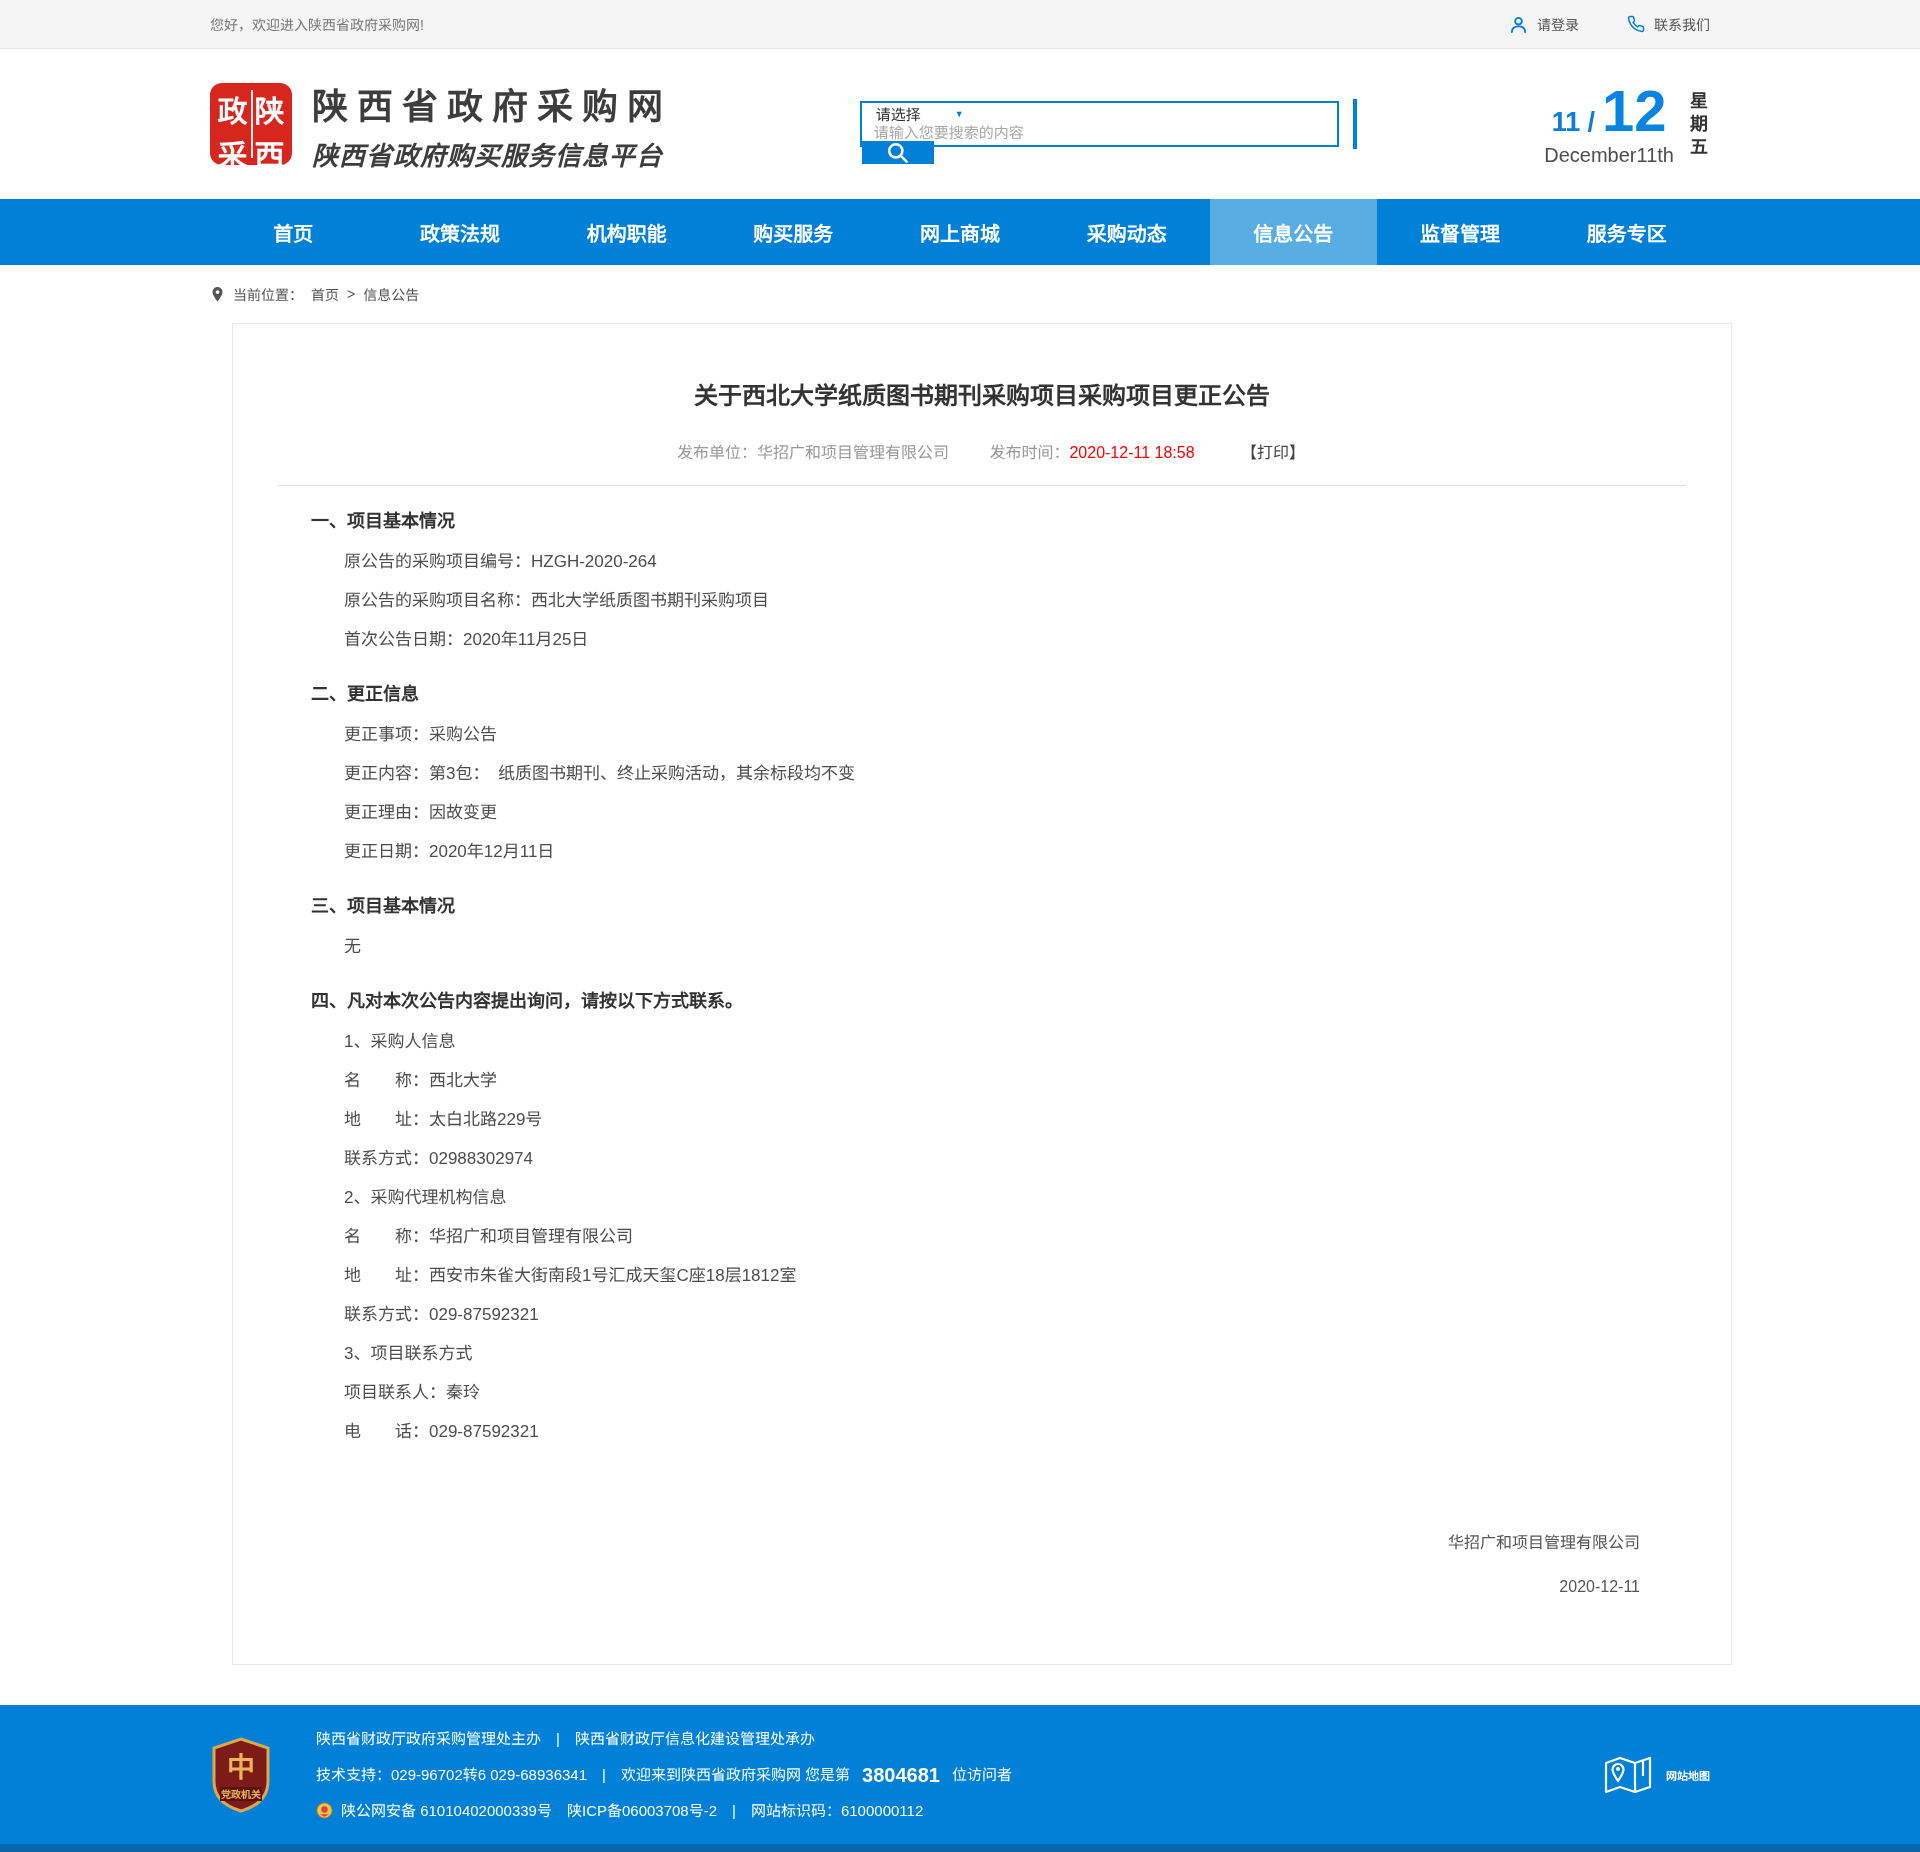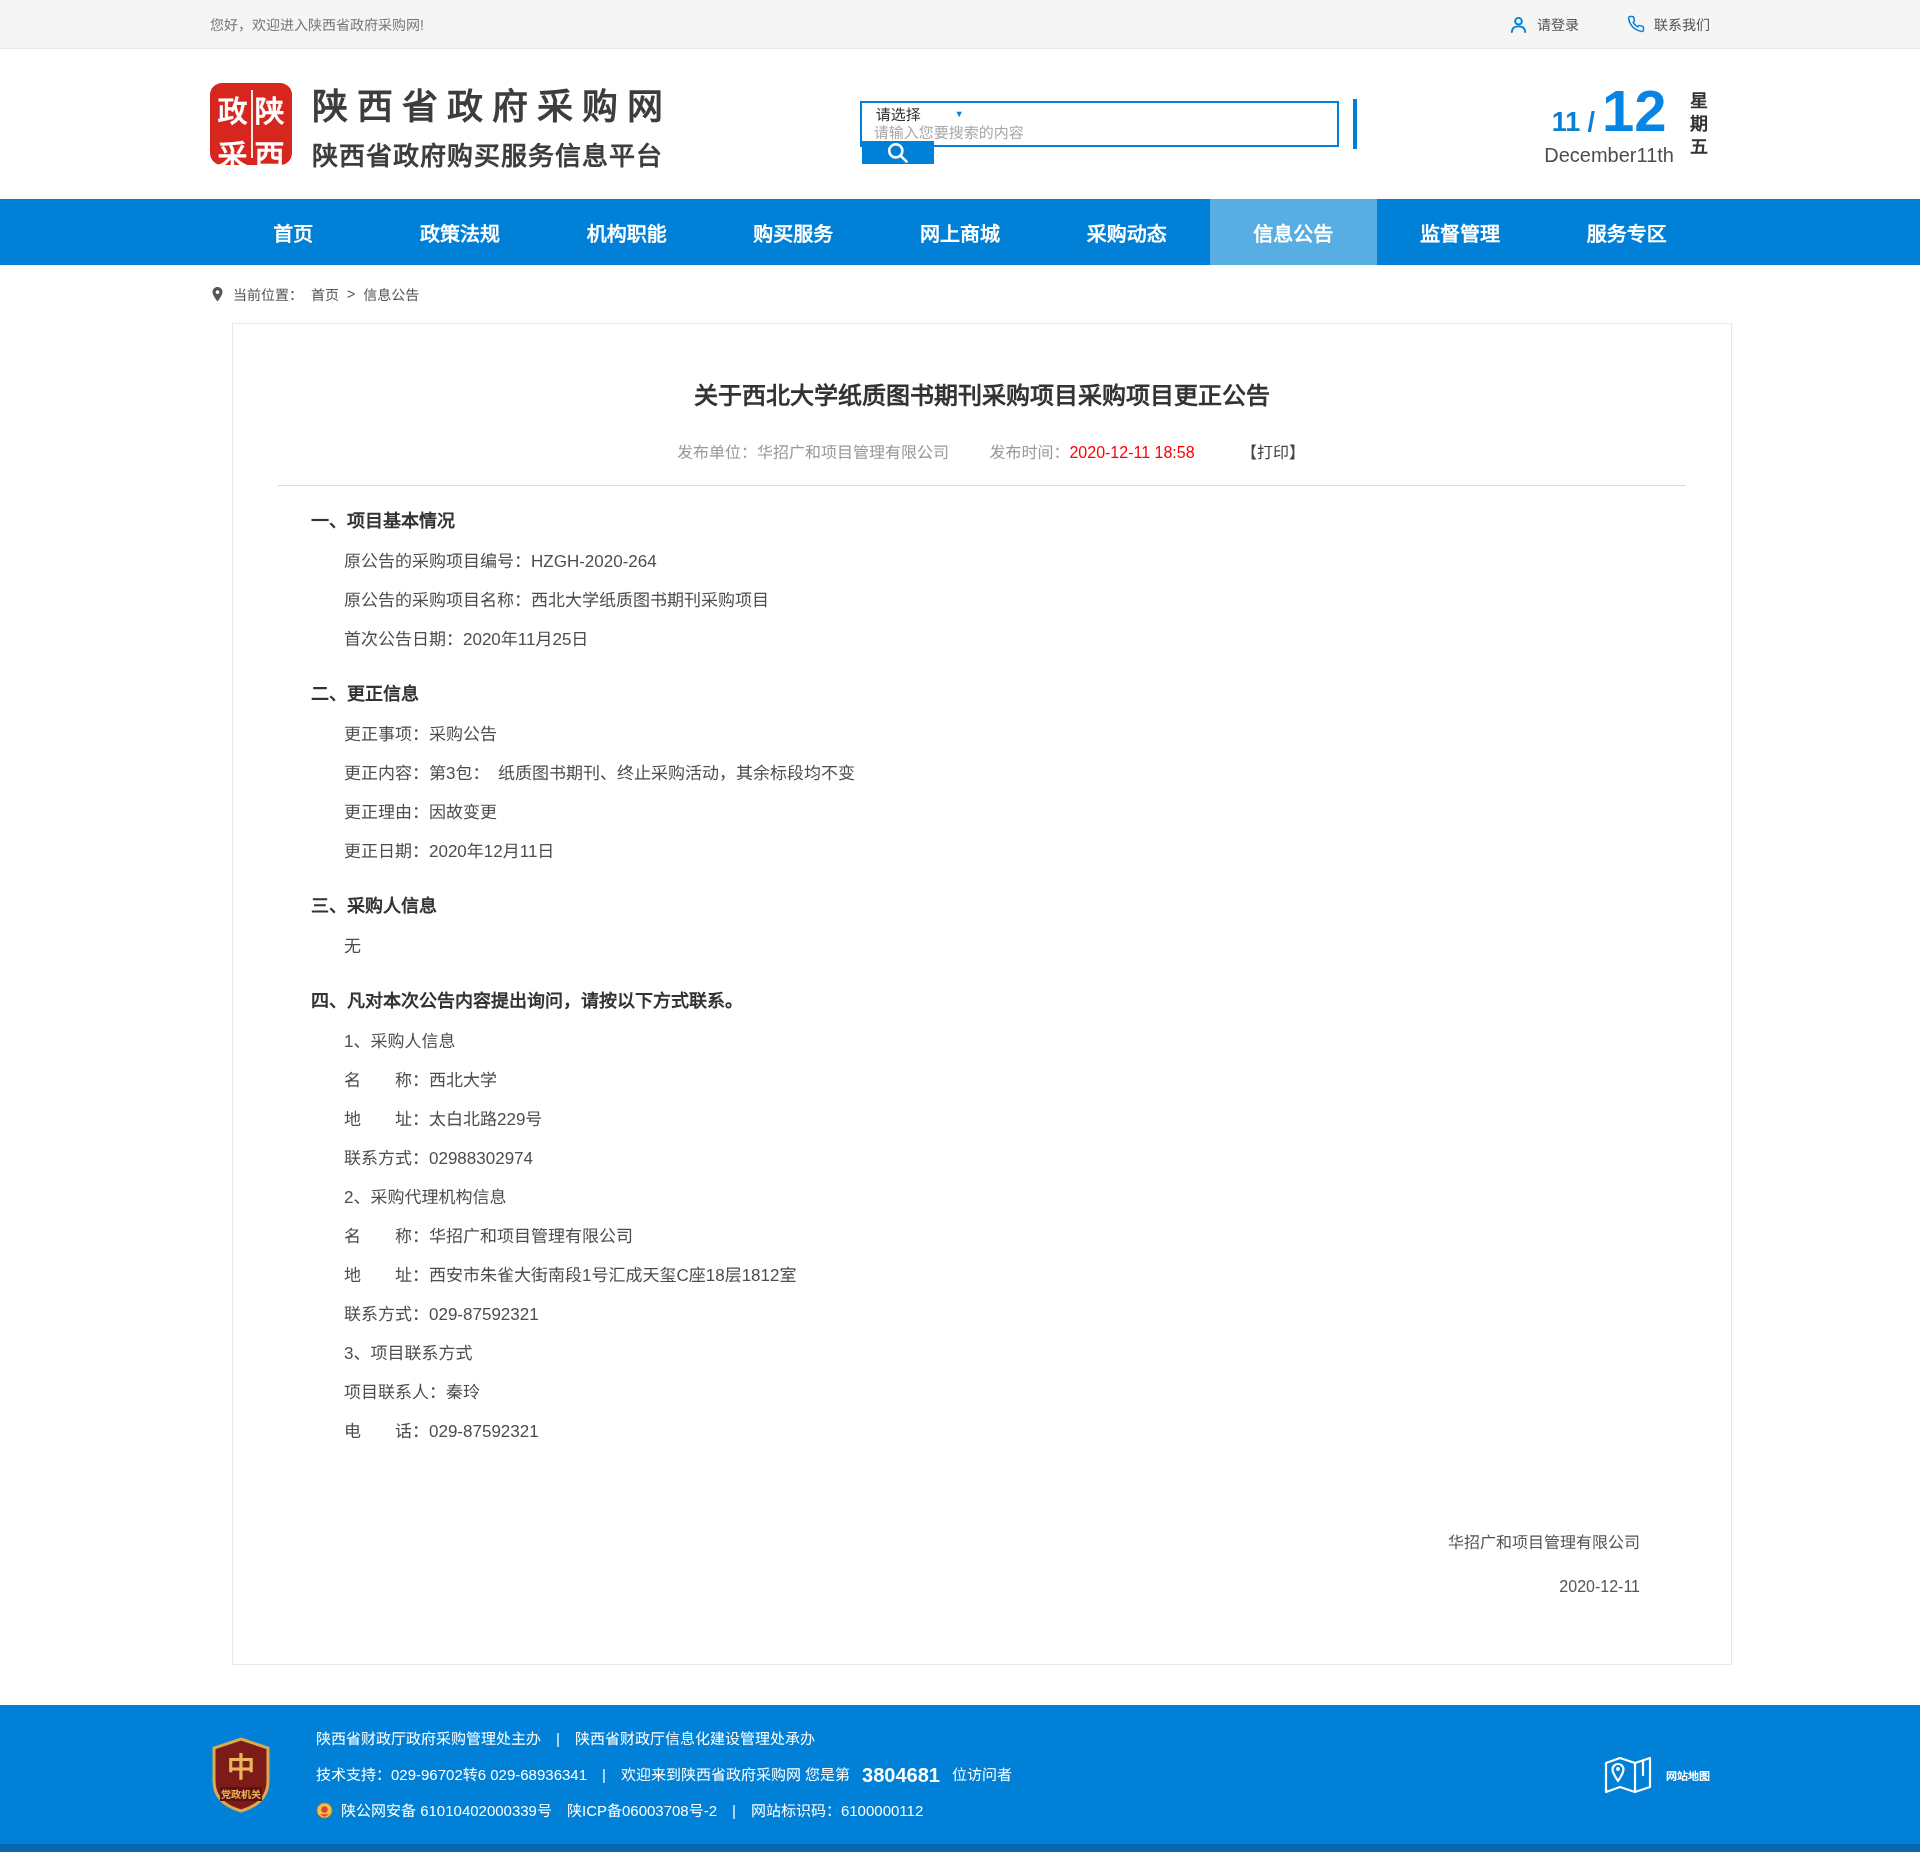--- a/index.html
+++ b/index.html
@@ -25,21 +25,21 @@
     display:grid; grid-template-columns:1fr 1fr; grid-template-rows:1fr 1fr; padding:4px;
   }
   .seal span {
     display:flex; align-items:center; justify-content:center;
     color:#fff; font-size:30px; font-weight:bold;
     font-family:"Liberation Serif","DejaVu Serif",serif;
   }
   .seal::after { content:""; position:absolute; left:50%; top:7px; bottom:7px; width:2px; background:rgba(255,255,255,.9); }
   .brand-titles { margin-left:20px; }
   .site-name { font-size:36px; font-weight:bold; color:#3d3d3d; letter-spacing:9px; white-space:nowrap; }
-  .site-subtitle { font-size:26px; font-weight:bold; color:#3d3d3d; letter-spacing:1px; margin-top:6px; white-space:nowrap; }
+  .site-subtitle { font-size:26px; font-weight:bold; color:#3d3d3d; letter-spacing:1px; margin-top:6px; white-space:nowrap;font-style:italic; }
 
   .search-group { display:flex; align-items:center; }
   .search-box { width:479px; height:46px; border:2px solid #0080d7; display:flex; align-items:stretch; background:#fff;flex-direction:column; }
   .search-select { width:112px; display:flex; align-items:center; padding:0 10px 0 14px; font-size:15px; color:#333; cursor:pointer; }
   .search-select .arrow { margin-left:auto; font-size:9px; color:#0080d7; }
   .search-input { flex:1; border:none; outline:none; font-size:15px; padding:0 12px; color:#333; font-family:inherit; }
   .search-input::placeholder { color:#a9a9a9; }
   .search-btn { width:72px; background:#0080d7; border:none; display:flex; align-items:center; justify-content:center; cursor:pointer; }
   .search-divider { width:4px; height:50px; background:#0080d7; margin-left:14px; }
 
@@ -232,21 +232,21 @@
         <div class="blk-h">二、更正信息</div>
 
         <div class="blk-p">更正事项：采购公告</div>
 
         <div class="blk-p">更正内容：第3包：　纸质图书期刊、终止采购活动，其余标段均不变</div>
 
         <div class="blk-p">更正理由：因故变更</div>
 
         <div class="blk-p">更正日期：2020年12月11日</div>
 
-        <div class="blk-h">三、采购人信息</div>
+        <div class="blk-h">三、项目基本情况</div>
 
         <div class="blk-p">无</div>
 
         <div class="blk-h">四、凡对本次公告内容提出询问，请按以下方式联系。</div>
 
         <div class="blk-p">1、采购人信息</div>
 
         <div class="blk-p">名　　称：西北大学</div>
 
         <div class="blk-p">地　　址：太白北路229号</div>

